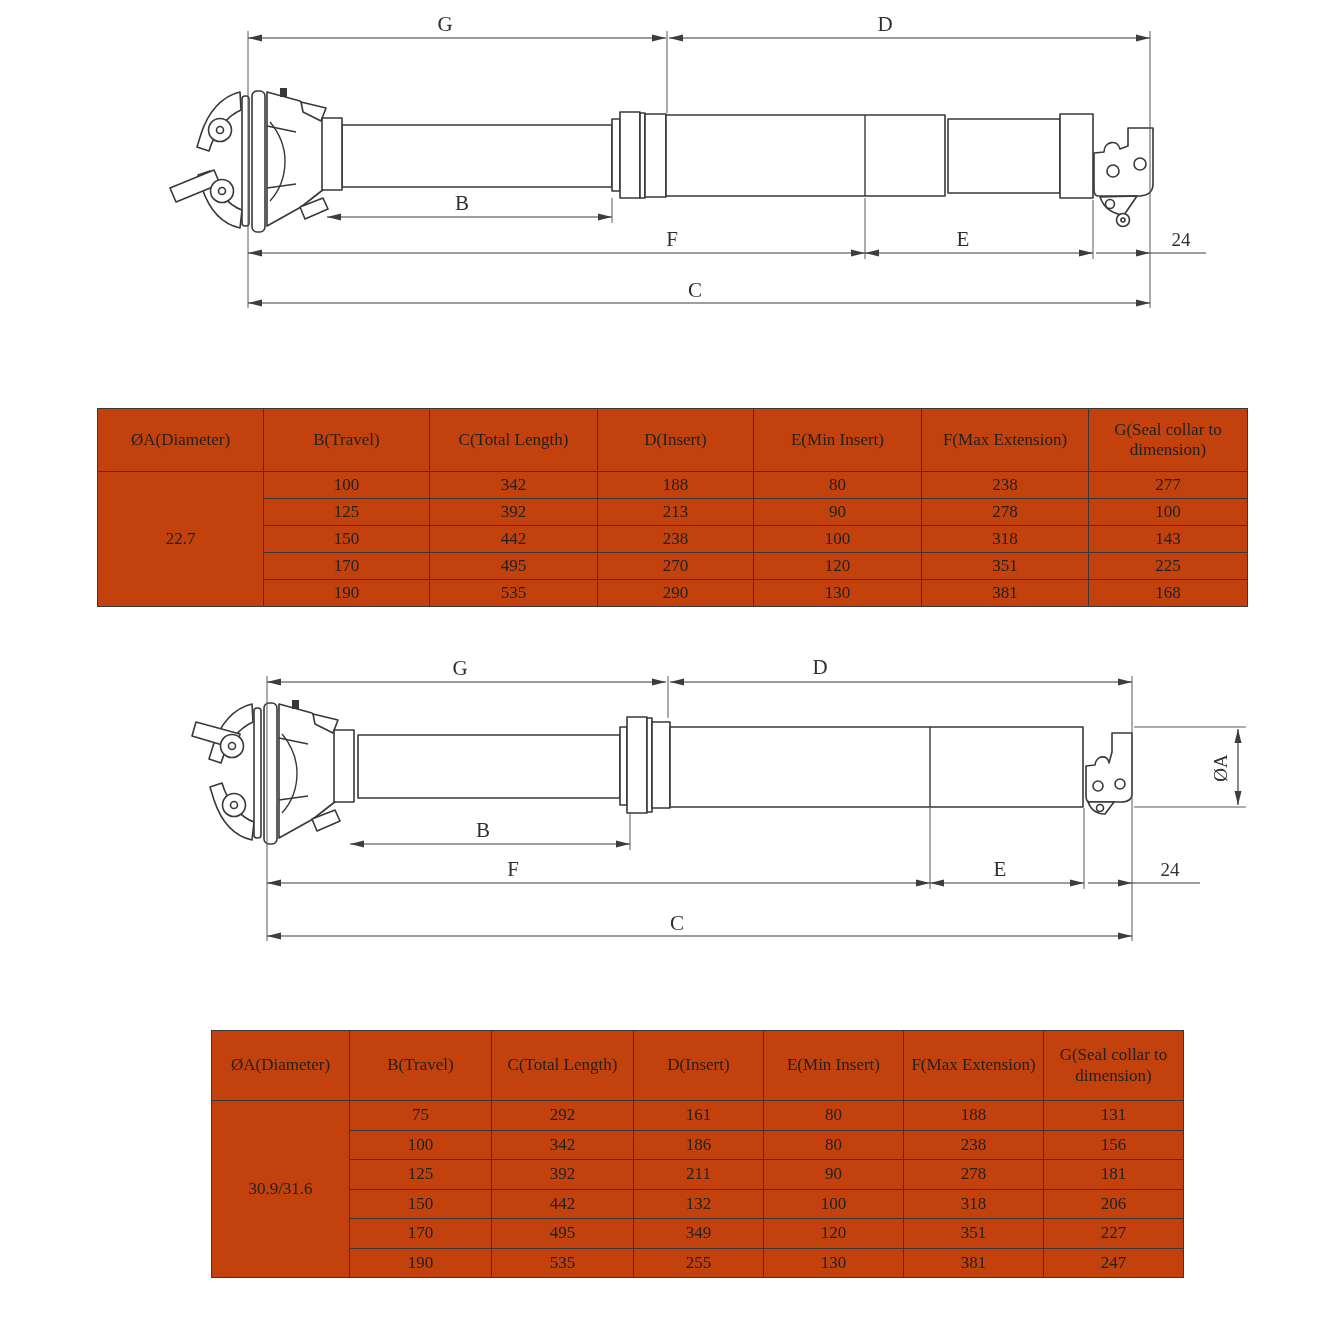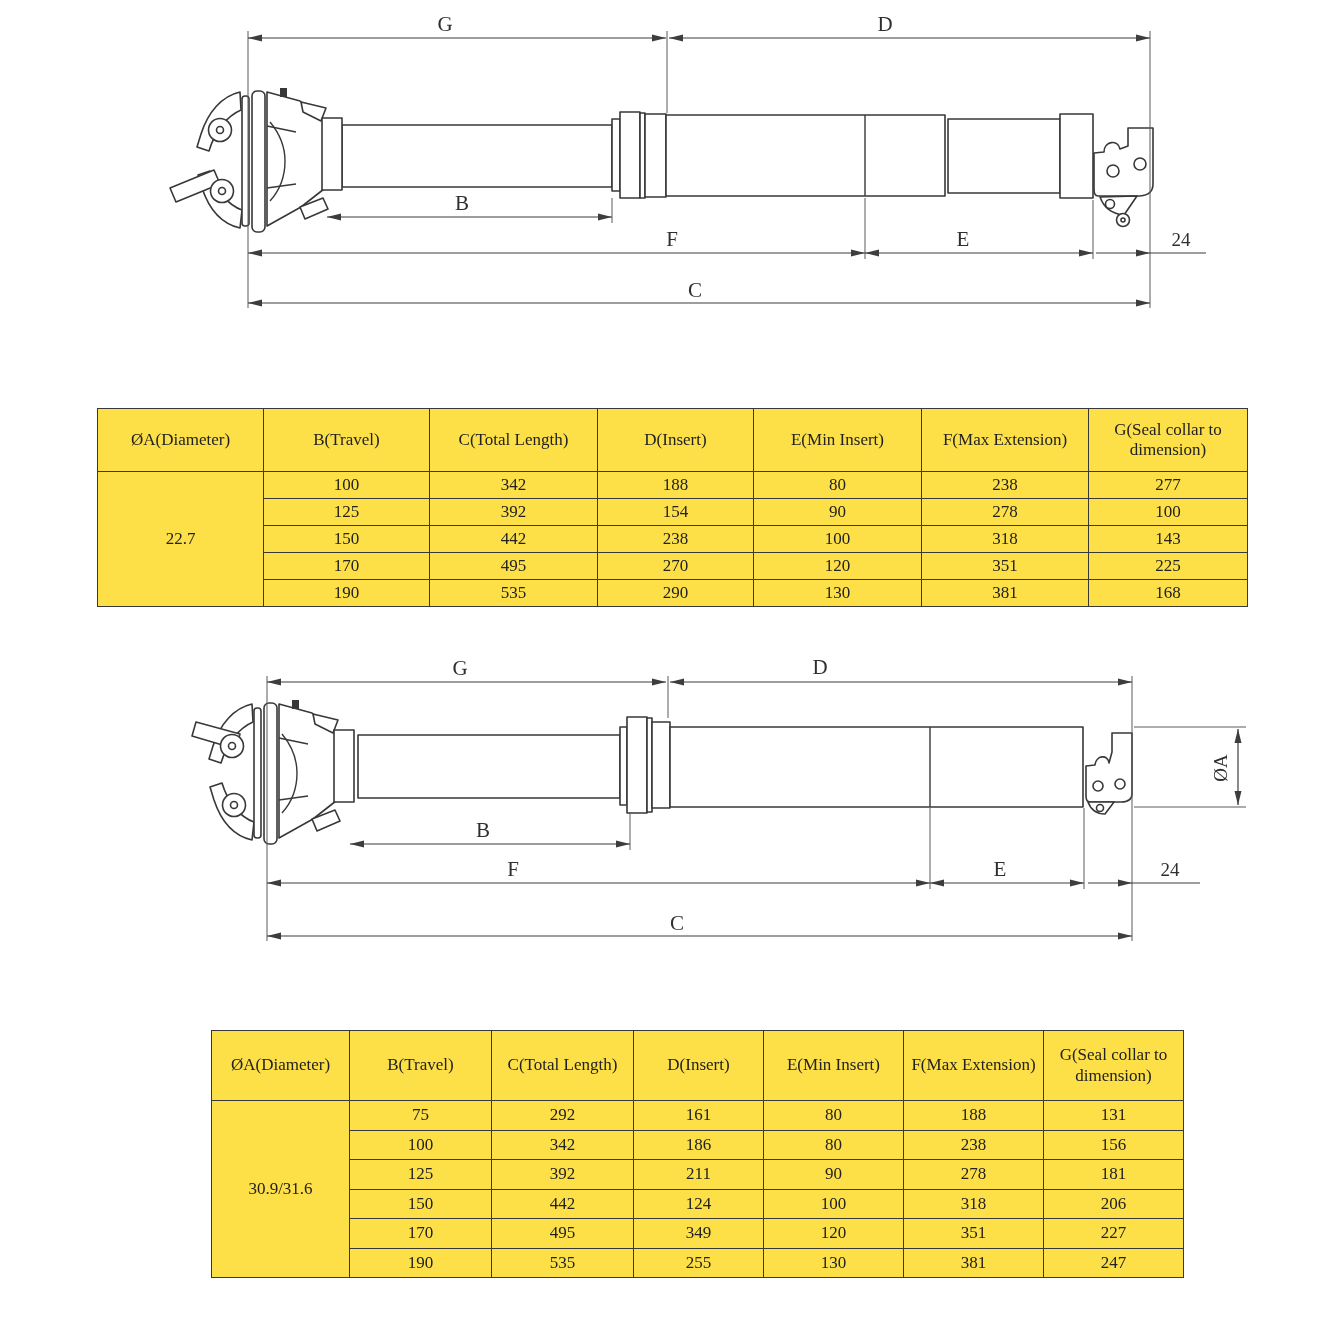--- a/index.html
+++ b/index.html
@@ -6,21 +6,21 @@
   .page{position:relative;width:1336px;height:1338px;background:#fff;overflow:hidden;
         font-family:"Liberation Serif", serif;color:#2b2b2b;}
   svg{position:absolute;left:0;}
   .dim{stroke:#3d3d3d;stroke-width:1.2;fill:none;}
   .ext{stroke:#5a5a5a;stroke-width:1;fill:none;}
   .part{stroke:#383838;stroke-width:1.6;fill:#ffffff;stroke-linejoin:round;}
   .partline{stroke:#383838;stroke-width:1.4;fill:none;}
   .dim-label{font-family:"Liberation Serif", serif;font-size:21px;fill:#2f2f2f;}
   .dim-label-sm{font-family:"Liberation Serif", serif;font-size:19px;fill:#2f2f2f;}
   .tblwrap{position:absolute;}
-  table{border-collapse:collapse;width:100%;table-layout:fixed;background:#fde047;}
+  table{border-collapse:collapse;width:100%;table-layout:fixed;background:#c2410c;}
   th,td{border:1.5px solid #383838;text-align:center;vertical-align:middle;
         font-family:"Liberation Serif", serif;font-weight:normal;color:#222;
         font-size:17px;line-height:1.18;padding:0 4px;}
   #table-349 th{height:62px;}
   #table-349 td{height:26px;}
   #table-309 th{height:69px;}
   #table-309 td{height:28.5px;}
 </style>
 </head>
 <body>
@@ -133,21 +133,21 @@
             <td>100</td>
             <td>342</td>
             <td>188</td>
             <td>80</td>
             <td>238</td>
             <td>277</td>
           </tr>
           <tr>
             <td>125</td>
             <td>392</td>
-            <td>154</td>
+            <td>213</td>
             <td>90</td>
             <td>278</td>
             <td>100</td>
           </tr>
           <tr>
             <td>150</td>
             <td>442</td>
             <td>238</td>
             <td>100</td>
             <td>318</td>
@@ -295,21 +295,21 @@
             <td>125</td>
             <td>392</td>
             <td>211</td>
             <td>90</td>
             <td>278</td>
             <td>181</td>
           </tr>
           <tr>
             <td>150</td>
             <td>442</td>
-            <td>124</td>
+            <td>132</td>
             <td>100</td>
             <td>318</td>
             <td>206</td>
           </tr>
           <tr>
             <td>170</td>
             <td>495</td>
             <td>349</td>
             <td>120</td>
             <td>351</td>

